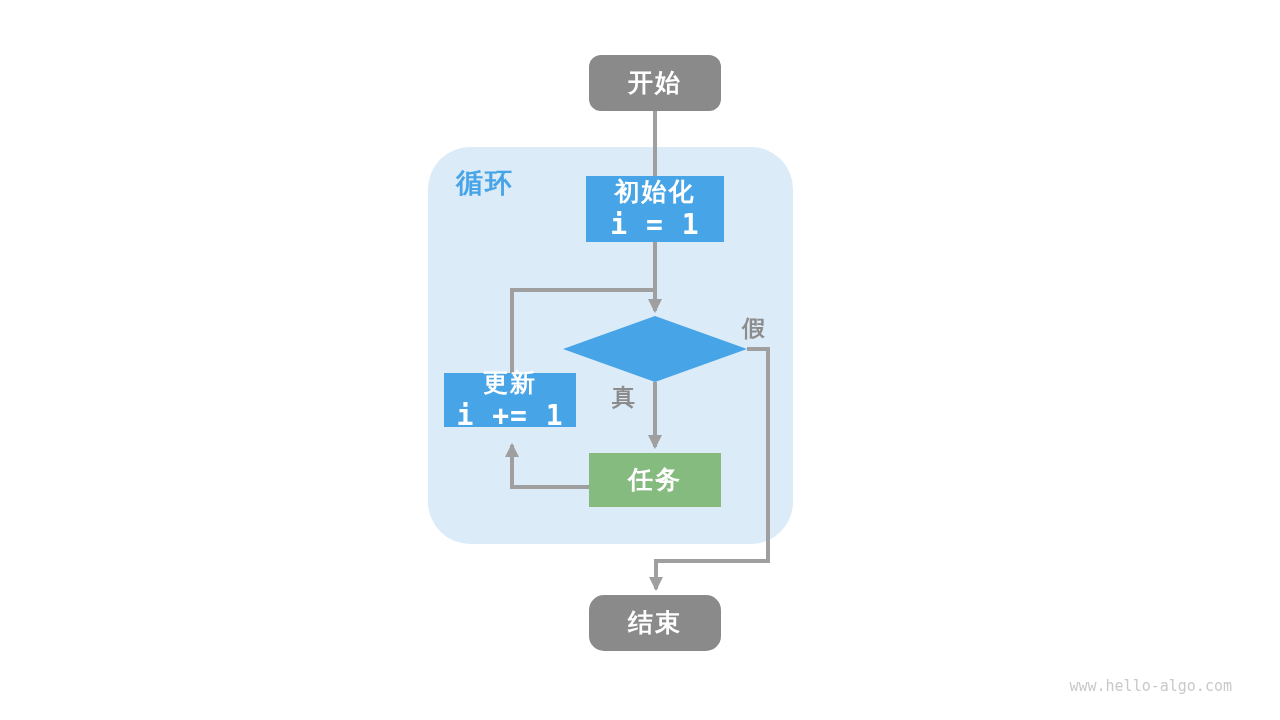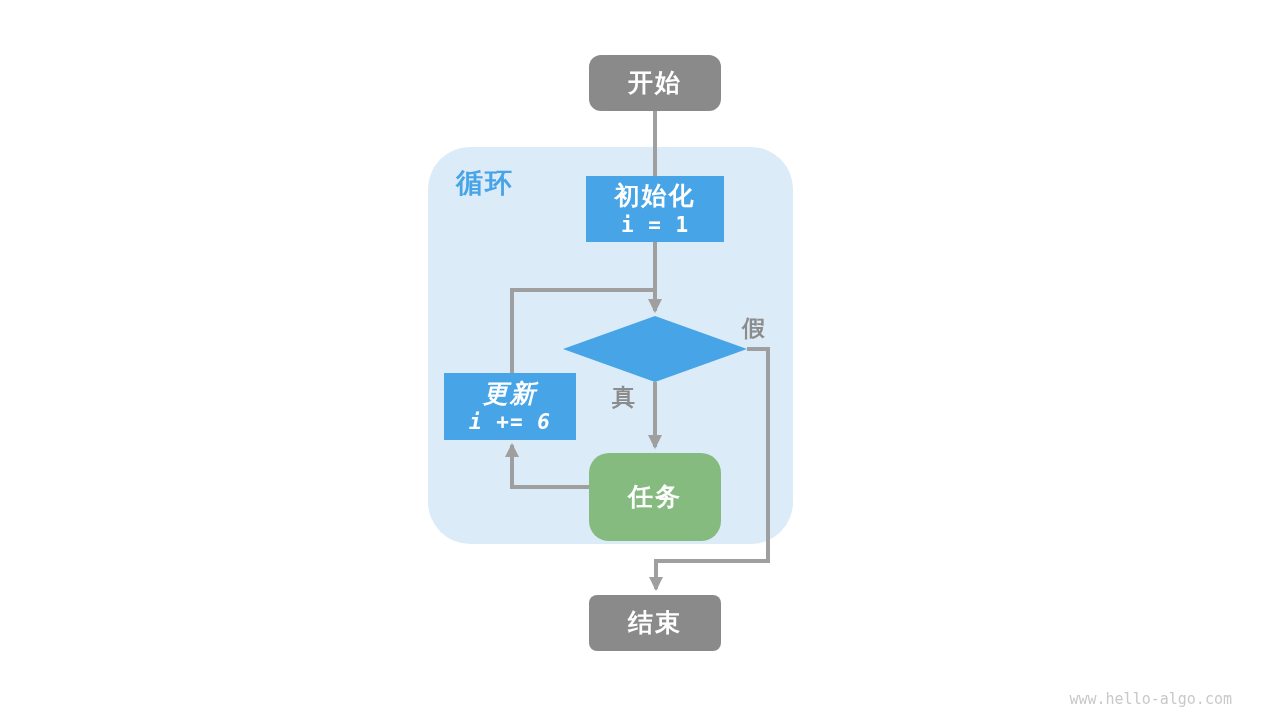--- a/index.html
+++ b/index.html
@@ -17,37 +17,37 @@
 
   .loop-container{position:absolute;left:428px;top:147px;width:365px;height:397px;
     background:var(--light-blue);border-radius:42px;}
   .loop-label{position:absolute;left:456px;top:165px;font-size:27px;font-weight:bold;
     color:var(--blue);letter-spacing:2px;}
 
   .node{position:absolute;display:flex;flex-direction:column;align-items:center;
     justify-content:center;color:#ffffff;font-weight:bold;line-height:1.25;}
   .node .zh{font-size:25px;letter-spacing:2px;}
   .code{font-family:"DejaVu Sans Mono","Liberation Mono",monospace;
-    font-size:21px;font-weight:bold;letter-spacing:1px;}
+    font-size:28px;font-weight:bold;letter-spacing:1px;}
 
   .node-start{left:589px;top:55px;width:132px;height:56px;background:var(--node-gray);border-radius:12px;font-family:Liberation Serif, serif;}
-  .node-end{left:589px;top:595px;width:132px;height:56px;background:var(--node-gray);border-radius:8px;}
+  .node-end{left:589px;top:595px;width:132px;height:56px;background:var(--node-gray);border-radius:15px;}
   .node-init{left:586px;top:176px;width:138px;height:66px;background:var(--blue);}
-  .node-update{left:444px;top:373px;width:132px;height:67px;background:var(--blue);font-style:italic;}
-  .node-task{left:589px;top:453px;width:132px;height:88px;background:var(--green);border-radius:20px;}
+  .node-update{left:444px;top:373px;width:132px;height:54px;background:var(--blue);}
+  .node-task{left:589px;top:453px;width:132px;height:54px;background:var(--green);}
 
   .diamond-shape{fill:var(--blue);}
   .node-condition{left:563px;top:316px;width:184px;height:66px;background:transparent;}
 
   .edge-label{position:absolute;font-size:23px;font-weight:bold;color:var(--label-gray);}
   .edge-label-true{left:612px;top:382px;}
   .edge-label-false{left:742px;top:313px;}
 
   .watermark{position:absolute;right:48px;top:677px;font-size:15px;color:var(--watermark);
-    font-family:"DejaVu Sans Mono","Liberation Mono",monospace;margin-top:13px;}
+    font-family:"DejaVu Sans Mono","Liberation Mono",monospace;}
 </style>
 </head>
 <body>
 
 <div class="stage">
 
   <div class="loop-container"></div>
   <div class="loop-label">循环</div>
 
   <svg class="wires" viewBox="0 0 1280 720" xmlns="http://www.w3.org/2000/svg">
@@ -73,21 +73,21 @@
     <span class="zh">初始化</span>
     <span class="code">i = 1</span>
   </div>
 
 
   <div class="edge-label edge-label-true">真</div>
   <div class="edge-label edge-label-false">假</div>
 
   <div class="node node-update">
     <span class="zh">更新</span>
-    <span class="code">i += 6</span>
+    <span class="code">i += 1</span>
   </div>
 
   <div class="node node-task">
     <span class="zh">任务</span>
   </div>
 
   <div class="node node-end">
     <span class="zh">结束</span>
   </div>
 

